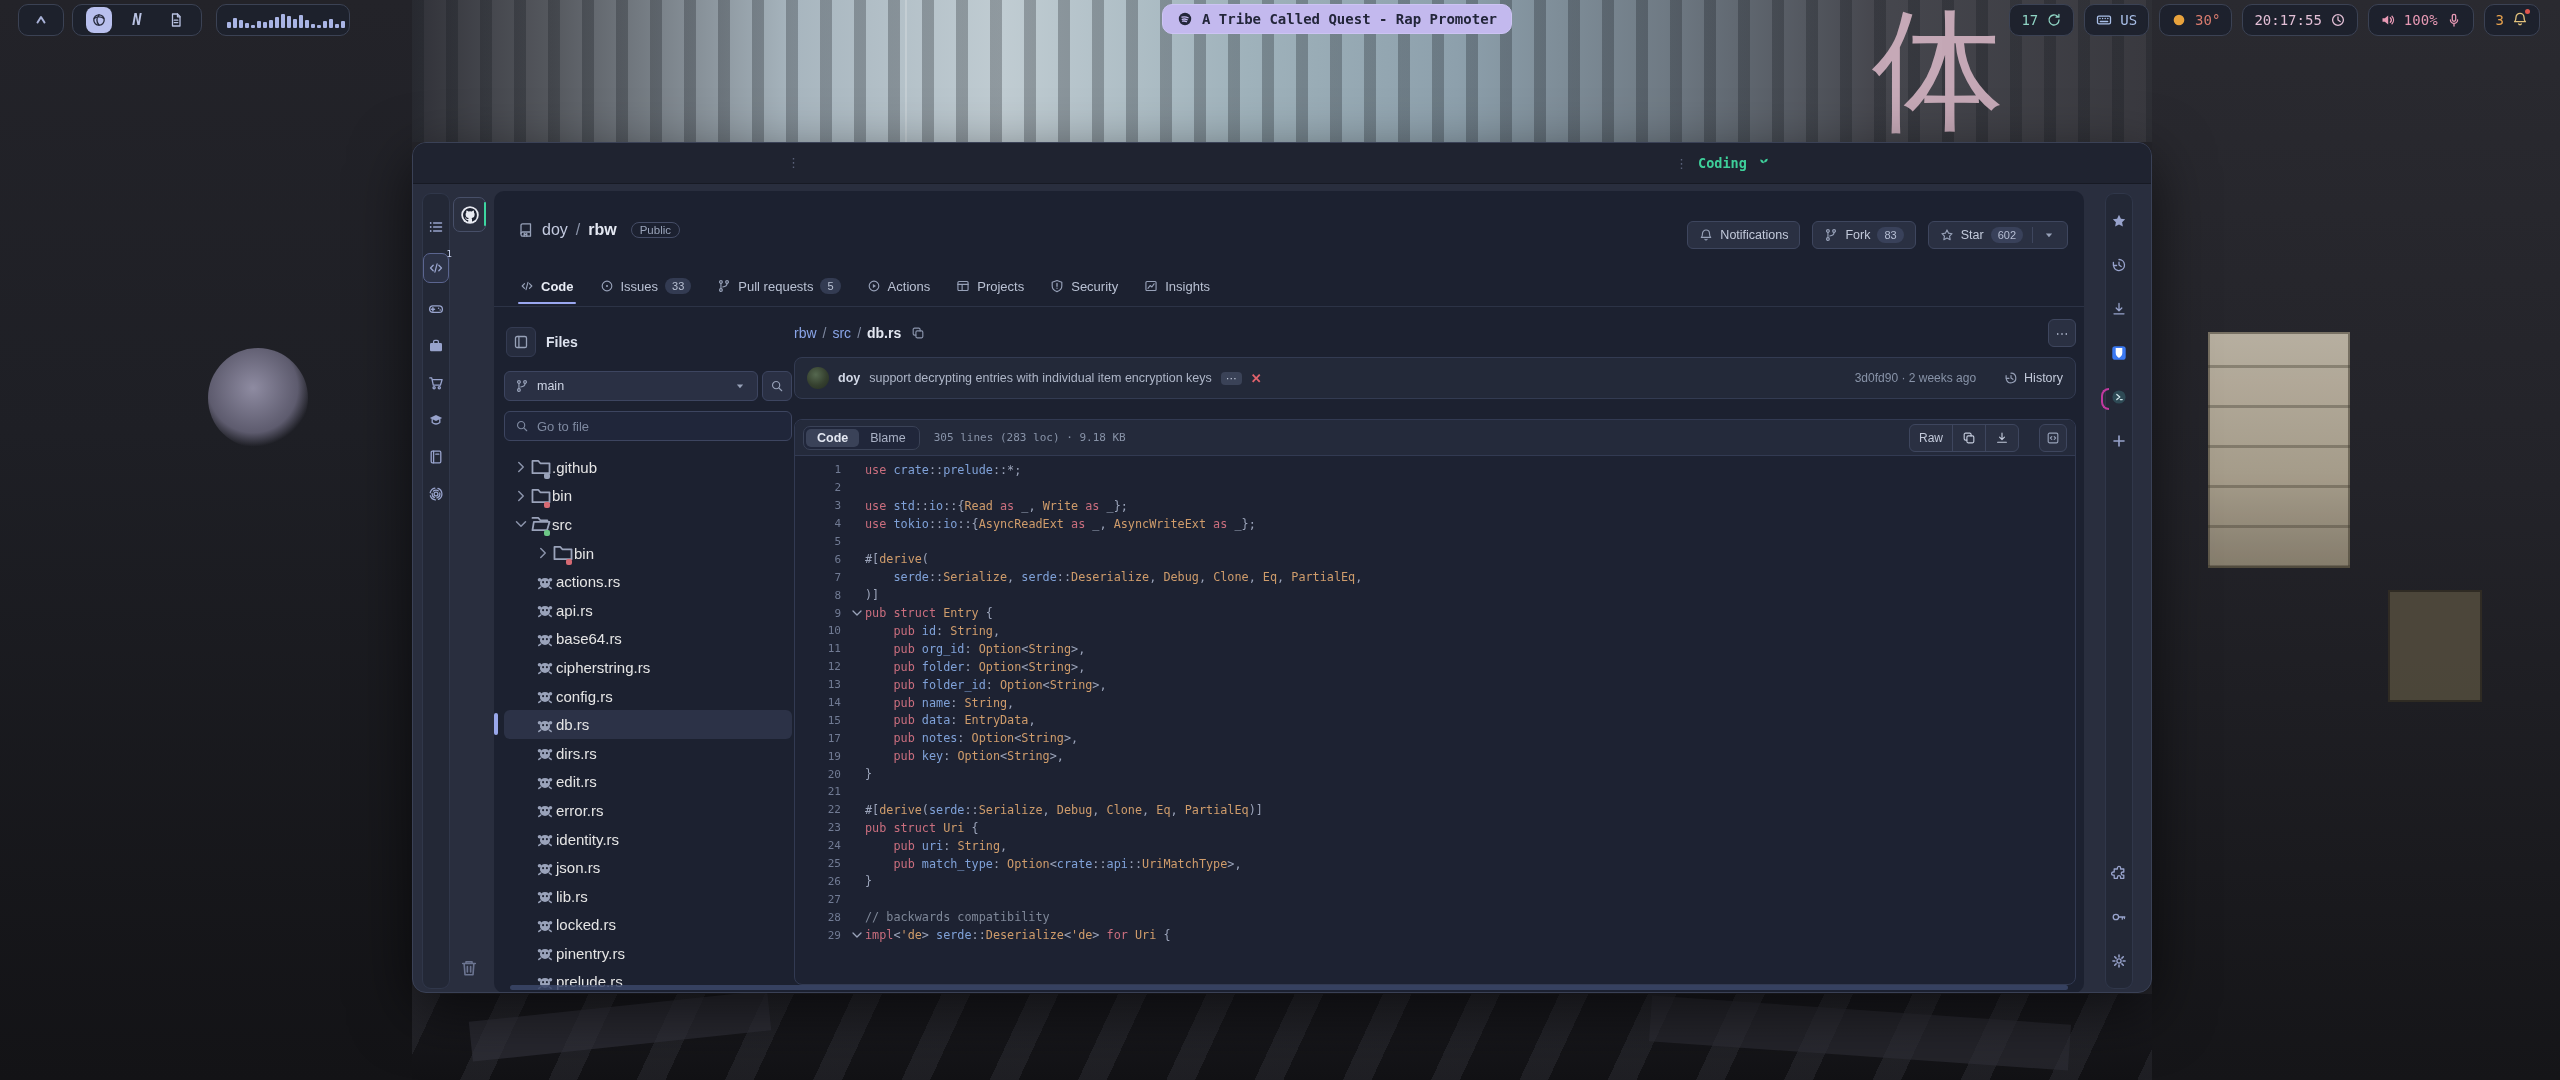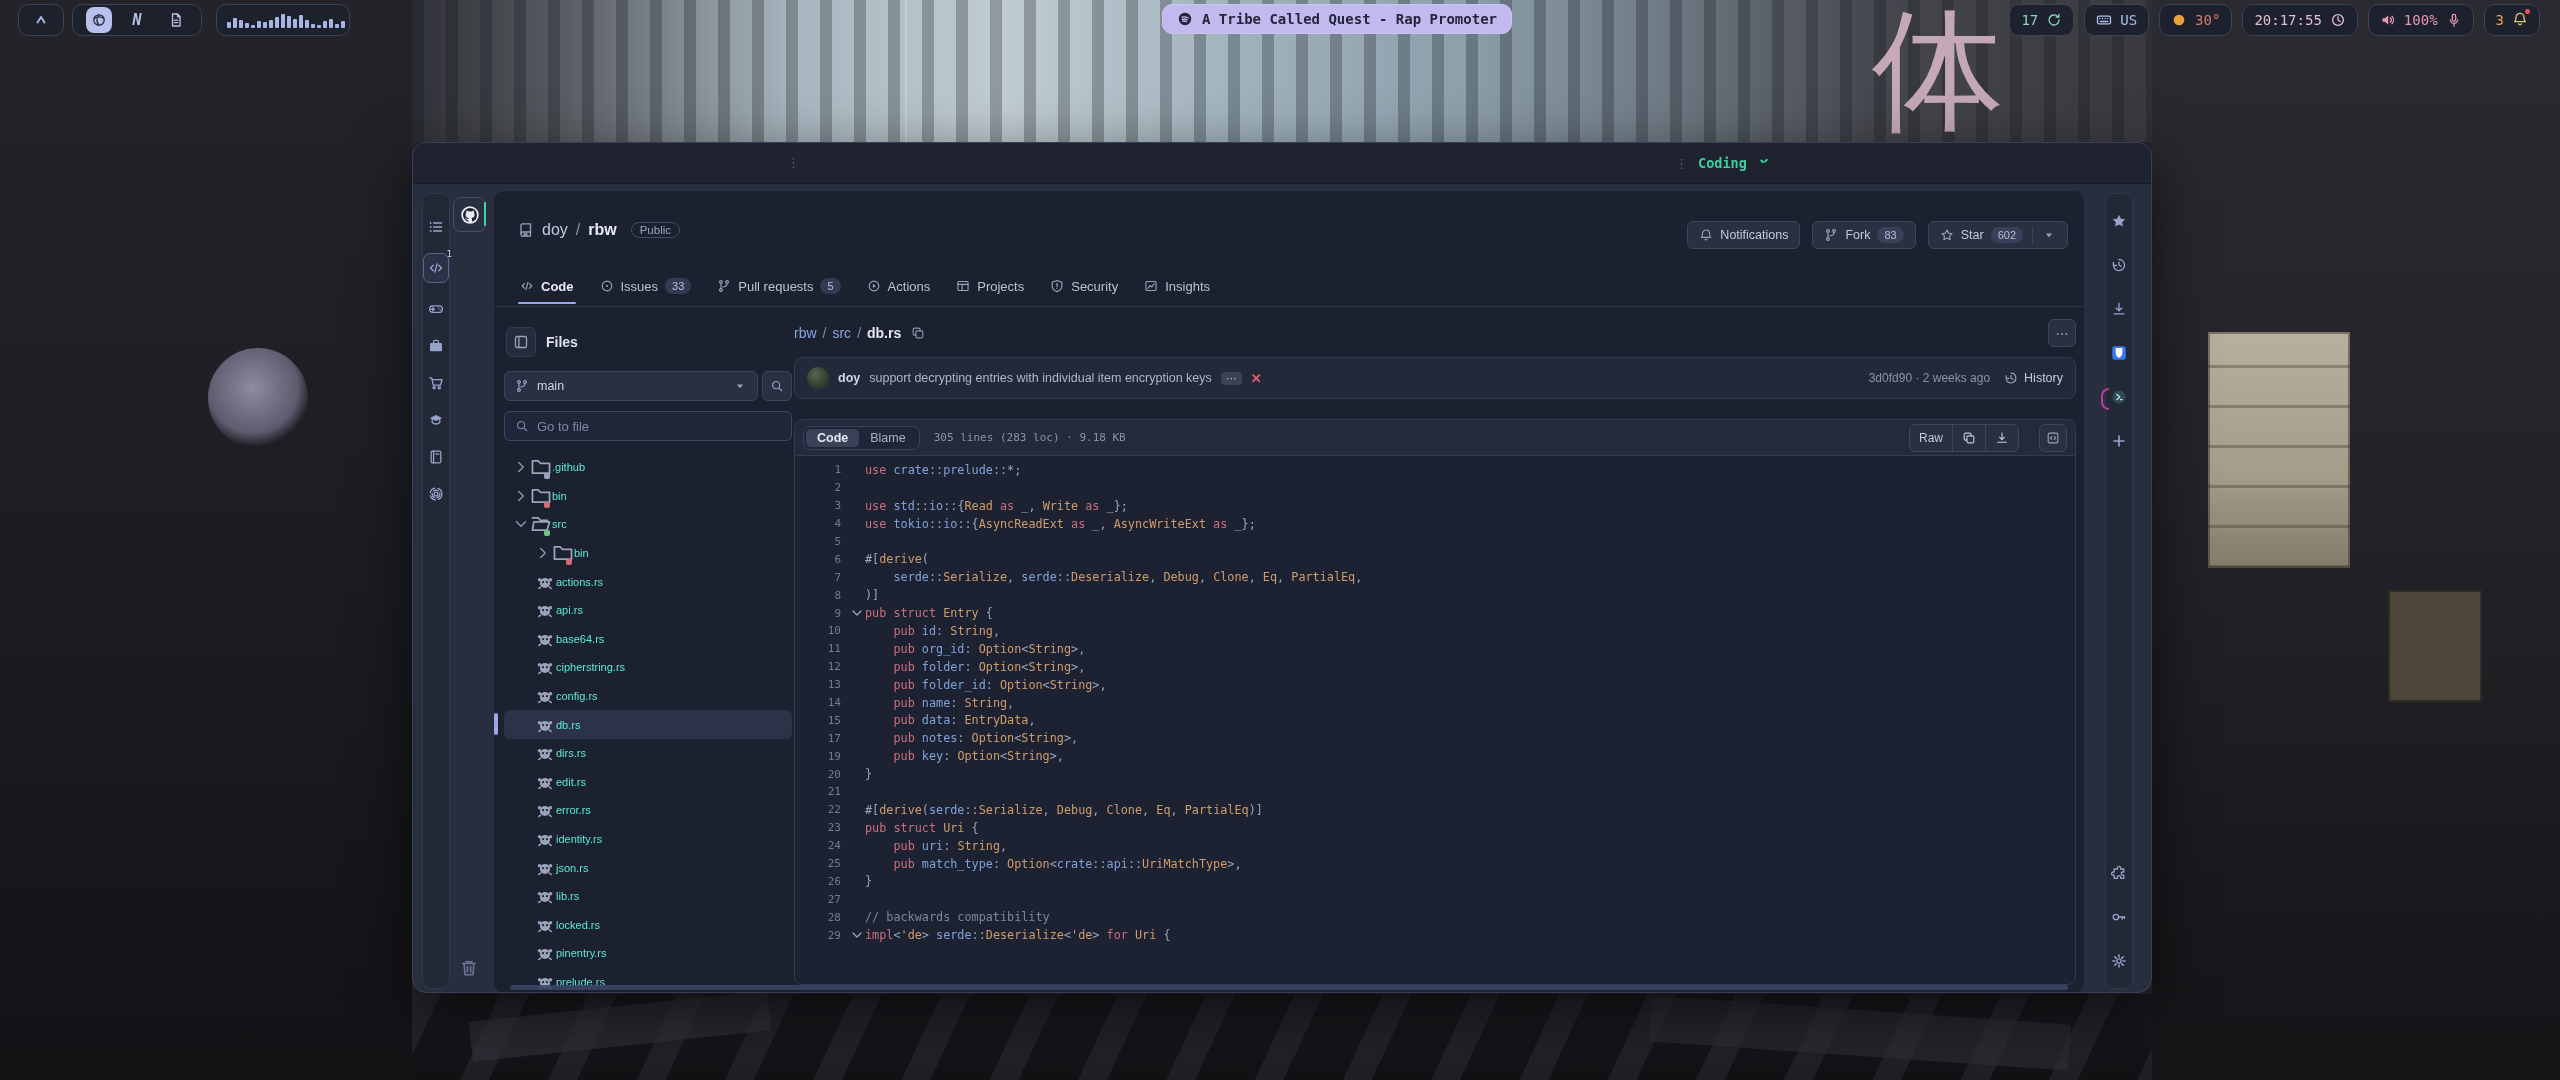--- a/index.html
+++ b/index.html
@@ -129,21 +129,21 @@
   #branch-row{display:flex;gap:4px;margin-bottom:10px;border-radius:10px;}
   #branch-btn{flex:1;height:30px;background:#2a3044;border:1px solid #3d4560;border-radius:6px;
     display:flex;align-items:center;gap:8px;padding:0 10px;font-size:12.5px;color:#cdd4e4;box-sizing:border-box;}
   #branch-btn .caret{margin-left:auto;color:#97a1b8;}
   #tree-search-btn{width:30px;height:30px;background:#2a3044;border:1px solid #3d4560;border-radius:6px;
     display:flex;align-items:center;justify-content:center;color:#97a1b8;box-sizing:border-box;}
   #goto-input{height:30px;border:1px solid #3d4560;border-radius:6px;display:flex;align-items:center;
     gap:8px;padding:0 10px;font-size:13px;color:#7e89a0;box-sizing:border-box;background:#20263a;}
   #file-tree{margin-top:12px;position:relative;}
   .tree-row{position:relative;display:flex;align-items:center;height:28.6px;border-radius:6px;
-    font-size:11px;color:#5eead4;padding-left:8px;box-sizing:border-box;}
+    font-size:15px;color:#e5e5e5;padding-left:8px;box-sizing:border-box;}
   .tree-row .chv{width:18px;display:flex;color:#8b94ab;}
   .tree-row .fic{width:22px;display:flex;color:#9aa3ba;position:relative;}
   .tree-row.sel{background:#2c3247;}
   .tree-accent{position:absolute;left:-10px;top:3px;width:3.5px;height:22px;background:#99a7ea;border-radius:3px;}
   .rust-ic{color:#c98a5e;}
   .f-badge{position:absolute;right:2px;bottom:-1px;width:6px;height:6px;border-radius:2px;}
 
   
   #breadcrumb{position:absolute;left:300px;top:134px;display:flex;align-items:center;gap:6px;font-size:14px;}
   #breadcrumb a{color:#8aa5e8;text-decoration:none;}
@@ -154,21 +154,21 @@
     border-radius:6px;background:#2a3042;color:#b7bfd4;display:flex;align-items:center;justify-content:center;font-size:13px;}
 
   #commit-bar{position:absolute;left:300px;top:166px;width:1282px;height:42px;background:#232939;
     border:1px solid #333b52;border-radius:8px;display:flex;align-items:center;padding:0 12px;gap:9px;box-sizing:border-box;}
   #commit-avatar{width:22px;height:22px;border-radius:50%;
     background:radial-gradient(circle at 40% 35%,#55684f 0%,#35402f 55%,#232c22 100%);}
   #commit-author{font-size:12.5px;font-weight:bold;color:#d2d8e6;}
   #commit-msg{font-size:12.5px;color:#aeb6c8;}
   #commit-ellipsis{background:#3a4257;border-radius:4px;padding:0 5px;color:#c3cadb;font-size:11px;line-height:13px;}
   #commit-x{color:#e0626c;font-size:13px;font-weight:bold;}
-  #commit-right{margin-left:auto;display:flex;align-items:center;gap:14px;}
+  #commit-right{margin-left:auto;display:flex;align-items:center;gap:28px;}
   #commit-sha-date{font-size:12px;color:#8893a8;}
   #commit-history{display:flex;align-items:center;gap:6px;font-size:12.5px;color:#c3cadb;}
 
   #code-box{position:absolute;left:300px;top:228px;width:1282px;height:566px;border:1px solid #323a52;
     border-radius:8px;box-sizing:border-box;background:#1d2232;overflow:hidden;}
   #code-hdr{height:36px;background:#242a3b;border-bottom:1px solid #323a52;display:flex;align-items:center;
     padding:0 8px;gap:14px;box-sizing:border-box;}
   #seg{display:flex;background:#20263a;border:1px solid #3a4257;border-radius:7px;padding:2px;}
   .seg-btn{padding:2px 11px;font-size:12.5px;color:#aab2c6;border-radius:5px;}
   .seg-btn.active{background:#3a4258;color:#e4e8f2;font-weight:bold;}

